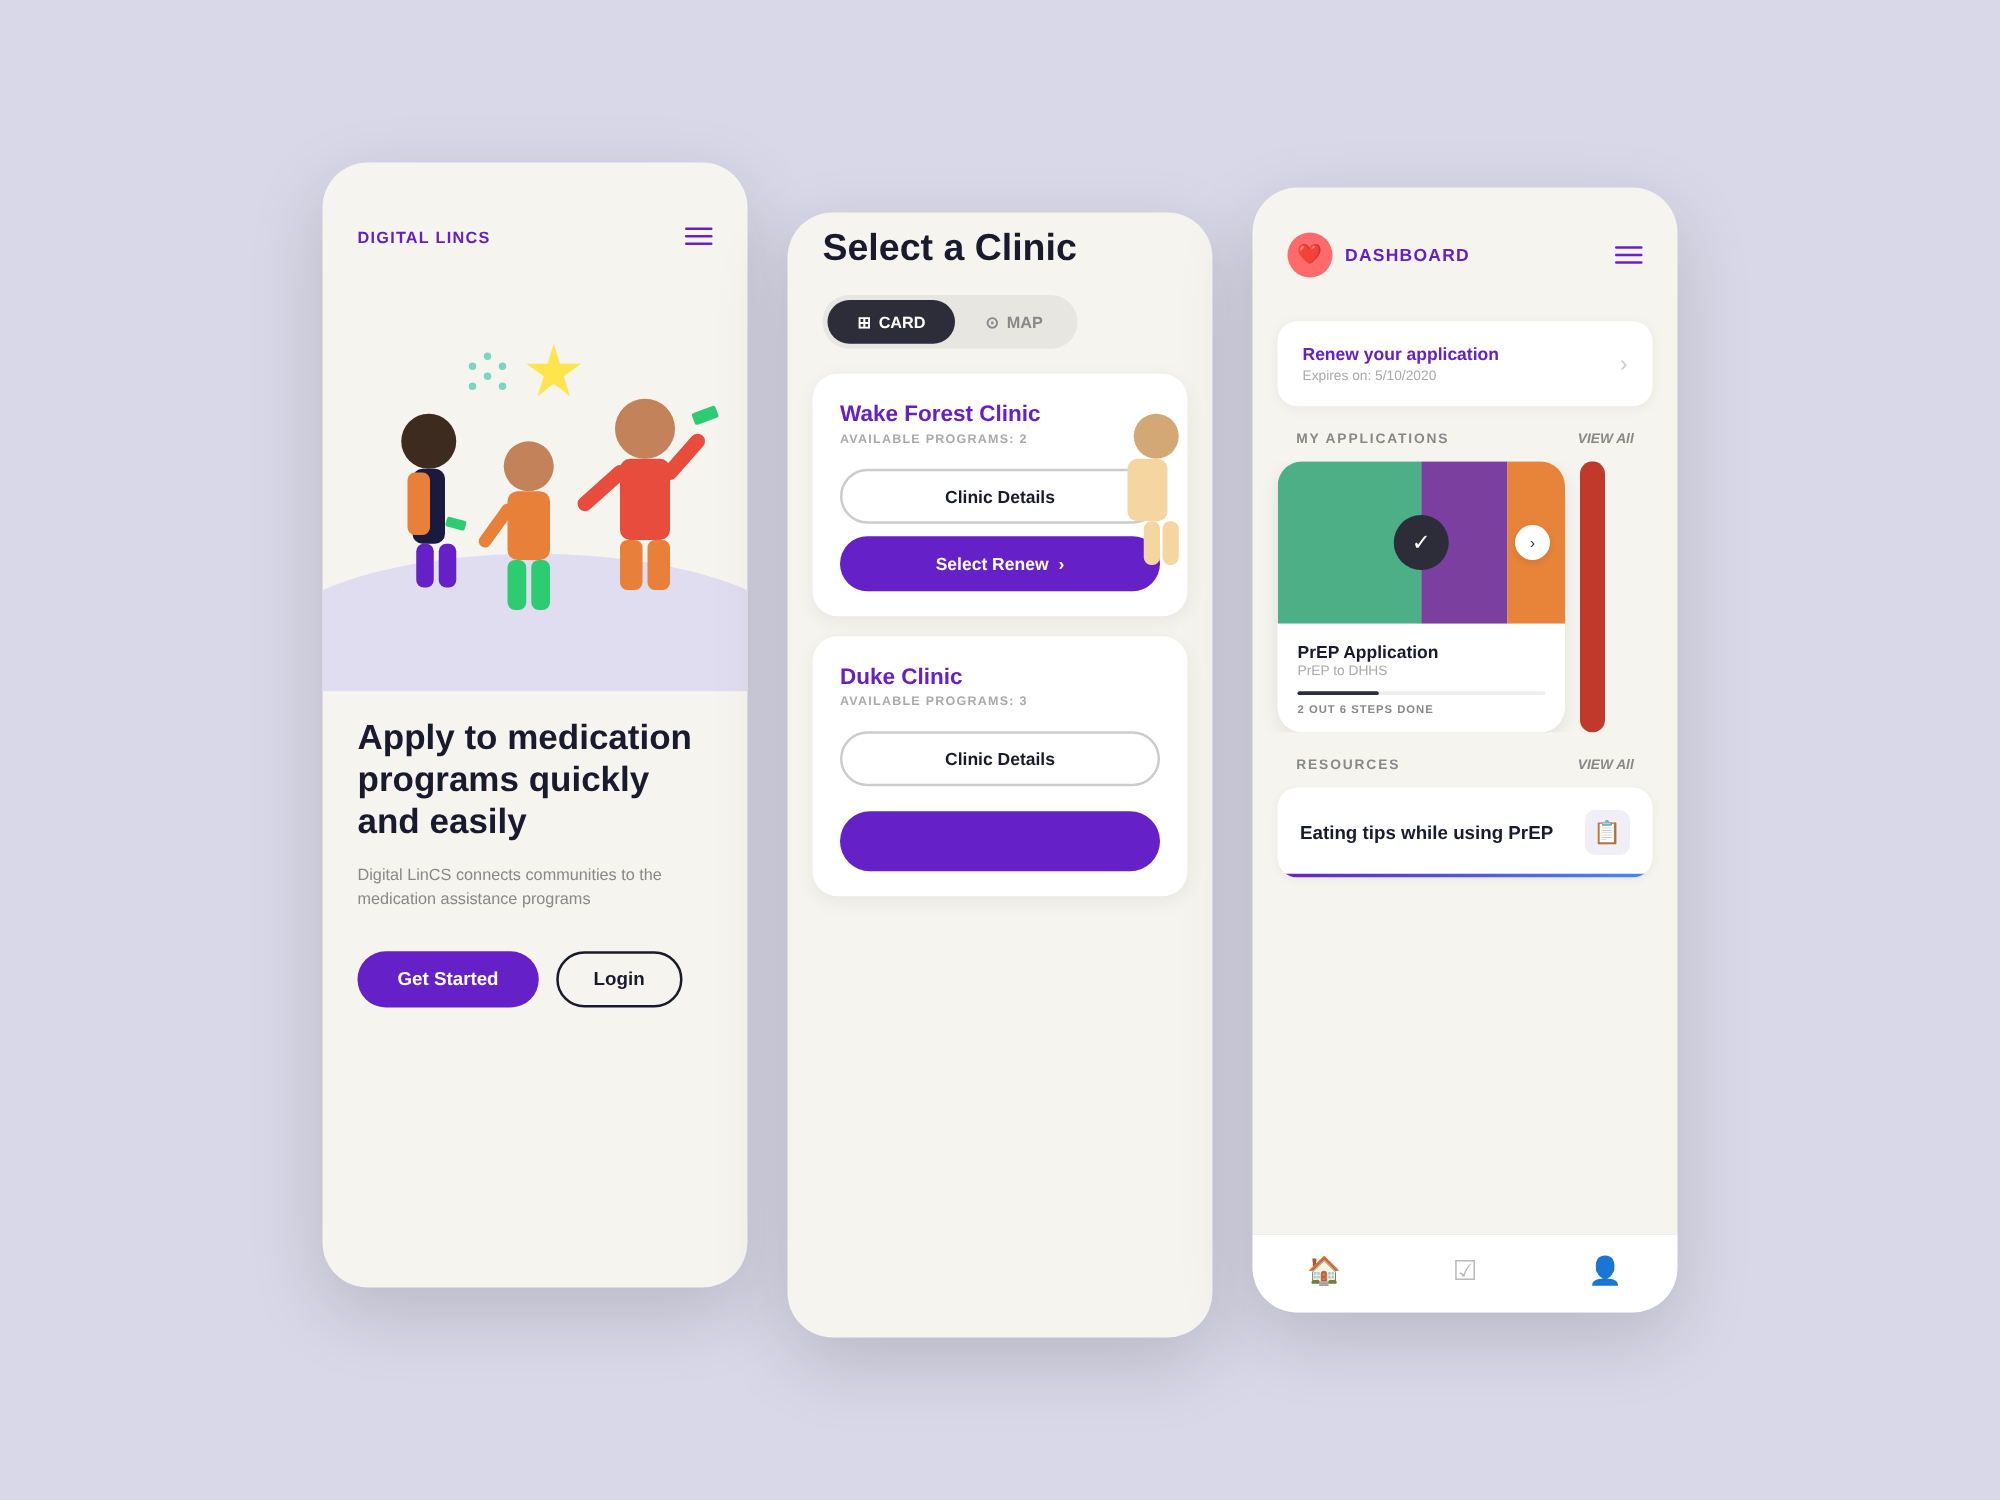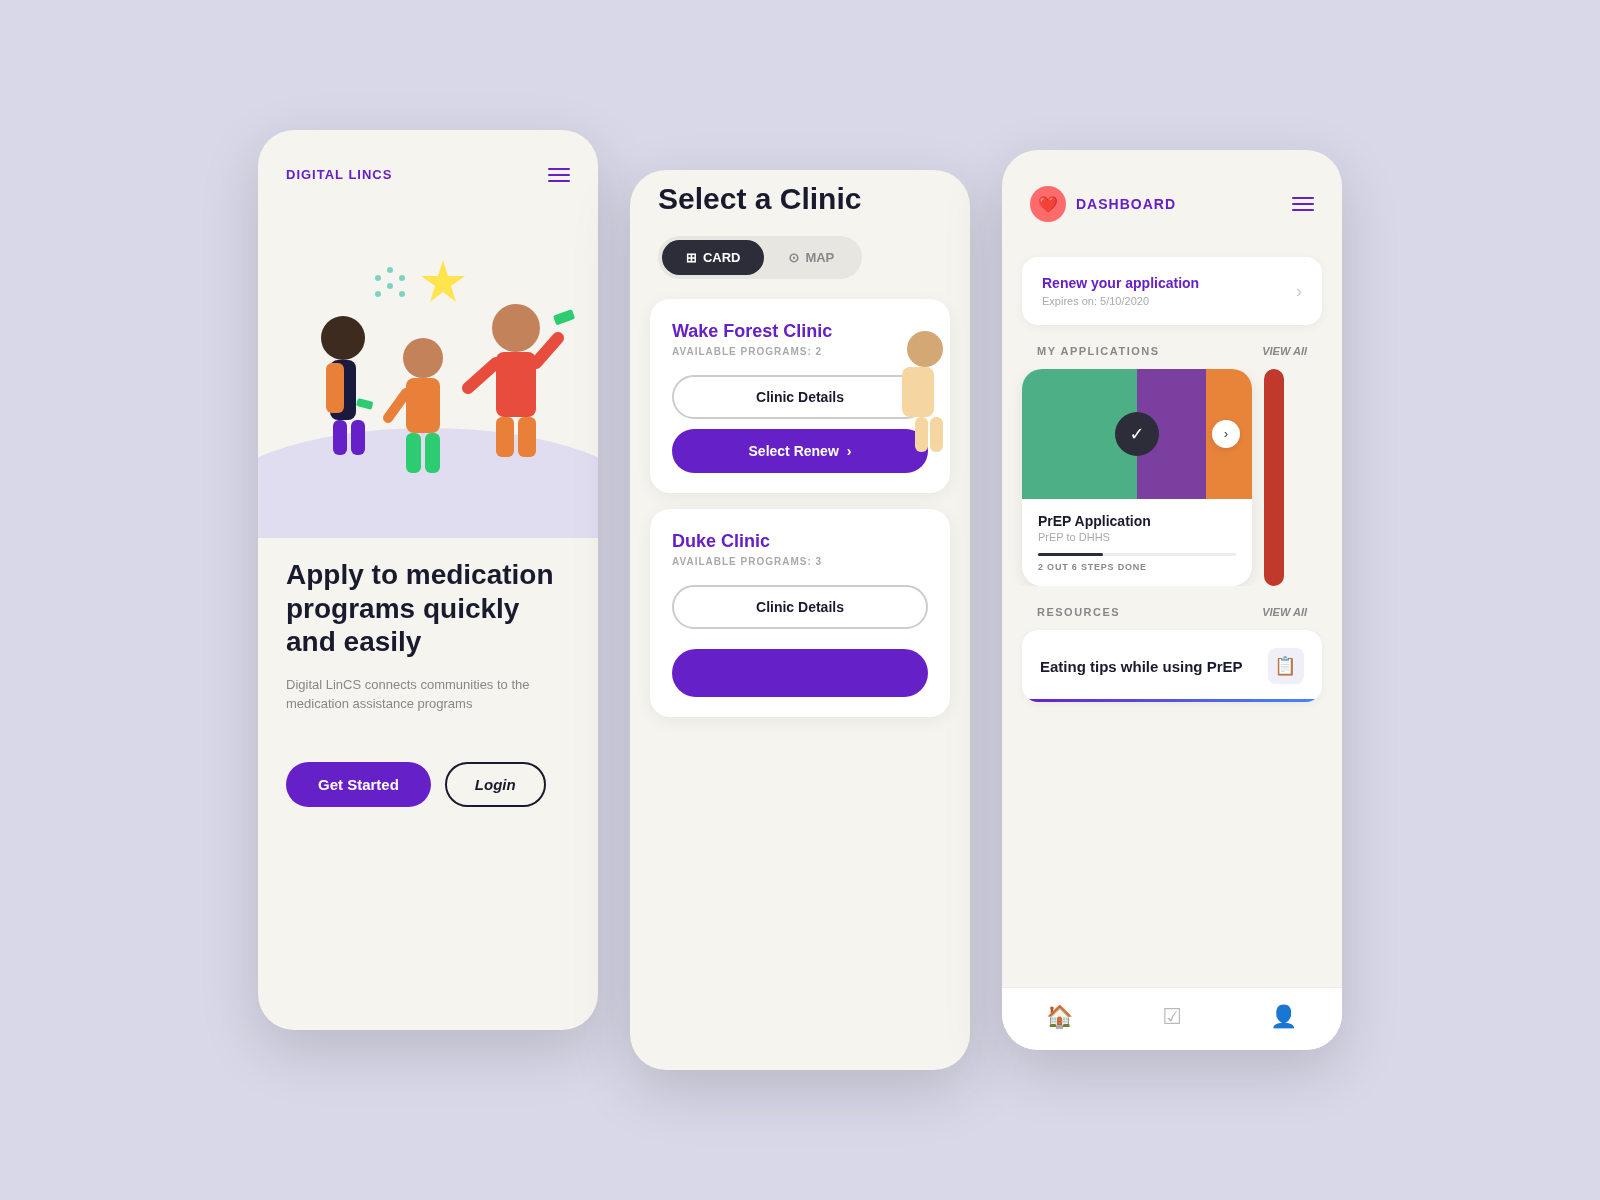--- a/index.html
+++ b/index.html
@@ -29,22 +29,21 @@
       position: relative;
     }
     .phone-1 { width: 340px; height: 900px; }
     .phone-2 { width: 340px; height: 900px; margin-top: 40px; }
     .phone-3 { width: 340px; height: 900px; margin-top: 20px; }
 
     
     .p1-header {
       display: flex;
       justify-content: space-between;
-      align-items: center;
-      padding: 37px 28px 16px;
+      padding: 52px 28px 16px;
     }
     .p1-logo {
       font-size: 13px;
       font-weight: 800;
       color: #6620c7;
       letter-spacing: 1px;
     }
     .hamburger-icon {
       display: flex;
       flex-direction: column;
@@ -72,21 +71,21 @@
       font-size: 28px;
       font-weight: 800;
       color: #1a1a2e;
       line-height: 1.2;
       margin-bottom: 16px;
     }
     .p1-subtitle {
       font-size: 13px;
       color: #888;
       line-height: 1.5;
-      margin-bottom: 48px;
+      margin-bottom: 32px;
     }
     .p1-buttons {
       display: flex;
       gap: 14px;
       align-items: center;
     }
     .btn-get-started {
       background: #6620c7;
       color: white;
       border: none;
@@ -98,21 +97,20 @@
     }
     .btn-login {
       background: transparent;
       color: #1a1a2e;
       border: 2px solid #1a1a2e;
       border-radius: 30px;
       padding: 12px 28px;
       font-size: 15px;
       font-weight: 600;
       cursor: pointer;
-      font-style: italic;
     }
 
     
     .p2-header {
       display: flex;
       justify-content: space-between;
       align-items: center;
       padding: 36px 28px 12px;
     }
     .p2-lets-get {

